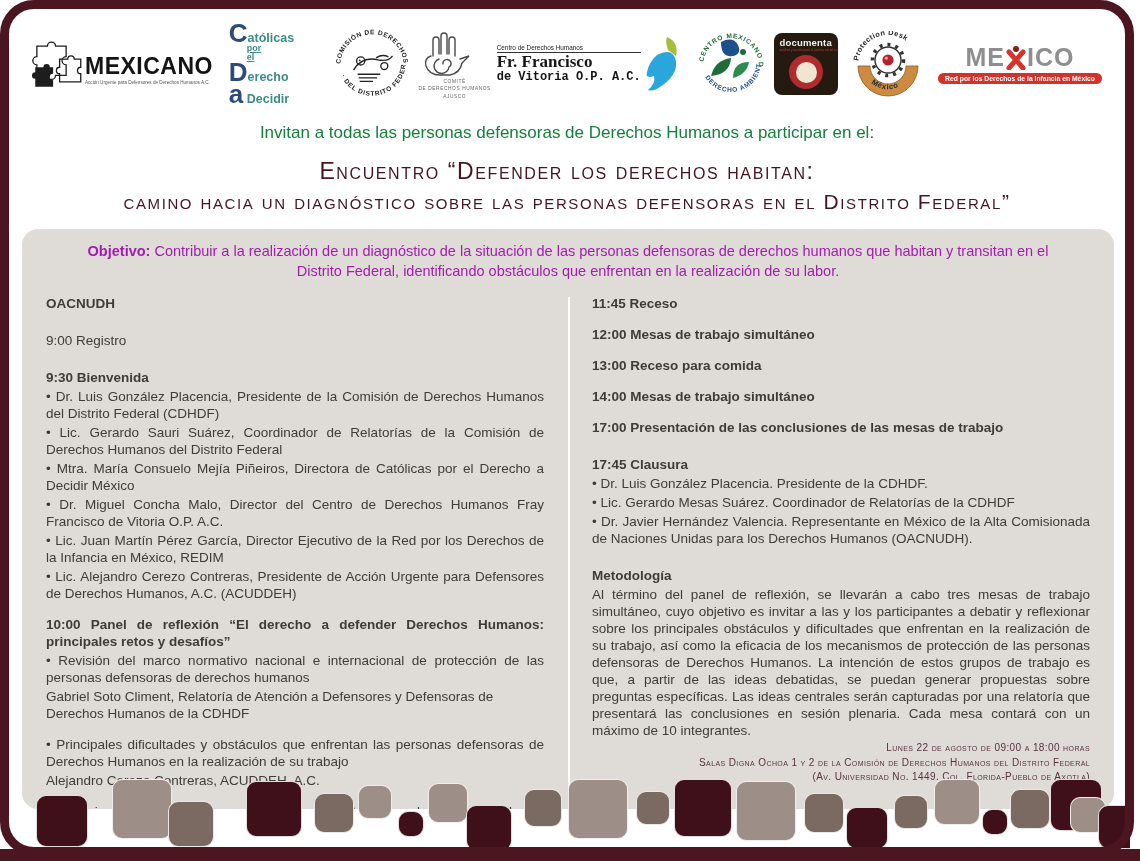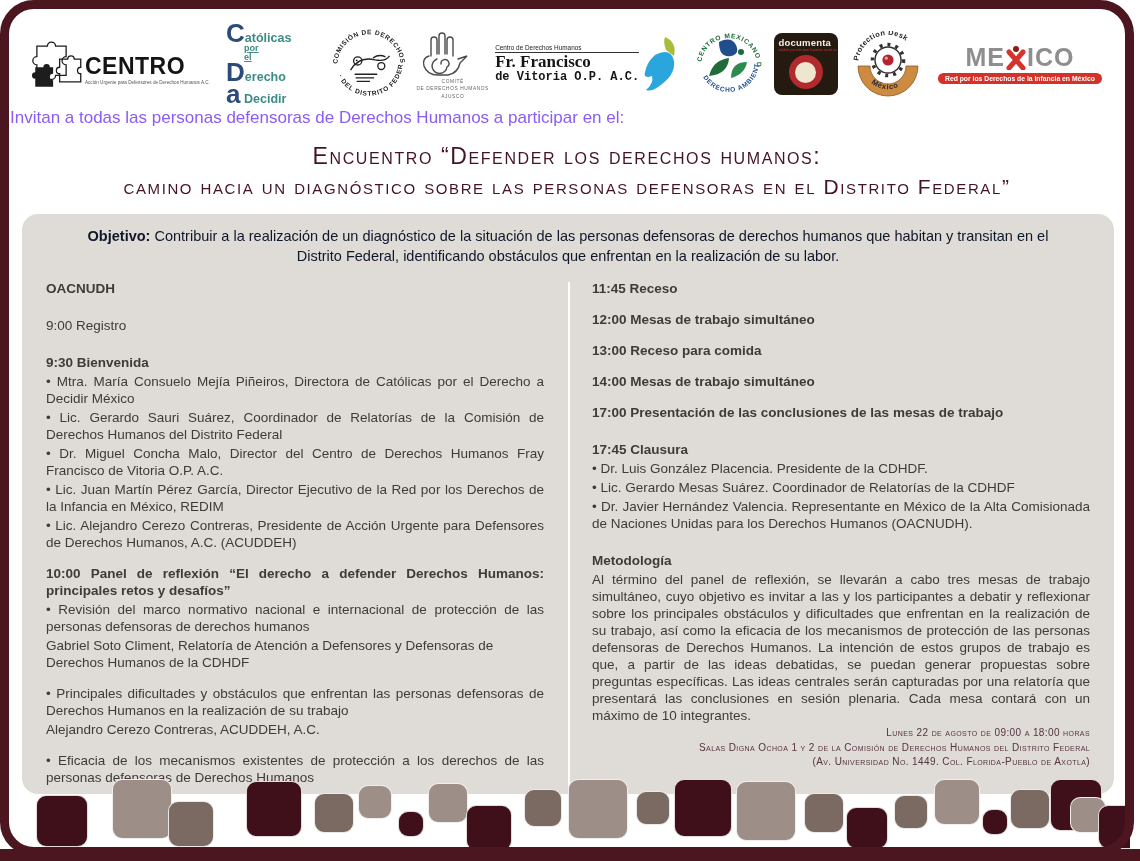--- a/index.html
+++ b/index.html
@@ -53,31 +53,31 @@
   .doc-inner{width:21px;height:21px;background:#eee6d0;border-radius:50%;}
 
   .redim{text-align:center;}
   .redim-name{font-size:25px;font-weight:bold;color:#8e8e8e;letter-spacing:1px;
     display:flex;align-items:flex-end;justify-content:center;line-height:1;}
   .redim-x{margin:0 1px;}
   .redim-pill{background:#d63129;color:#fff;font-size:6.8px;font-weight:bold;
     border-radius:8px;padding:2px 7px;margin-top:3px;white-space:nowrap;}
 
   
-  .invitation{text-align:left;font-size:17px;color:#8b5cf6;margin-top:1px;}
+  .invitation{text-align:center;font-size:17px;color:#15803d;margin-top:16px;}
   .title{margin-top:12px;text-align:center;color:var(--title);
     font-variant:small-caps;letter-spacing:1.6px;line-height:1.4;}
   .title .t1{font-size:23px;}
   .title .t2{font-size:21px;}
 
   
   .panel{margin:12px 10px 0 12px;background:var(--panel);border-radius:16px;
     position:relative;height:580px;box-sizing:border-box;padding-top:12px;overflow:hidden;}
   .objective{width:92%;margin:0 auto;text-align:center;font-size:14.5px;
-    color:#0f172a;line-height:1.4;}
+    color:#a21caf;line-height:1.4;}
   .divider{position:absolute;left:50%;top:68px;bottom:4px;width:2px;background:#fdfdfc;}
   .cols{display:flex;margin-top:14px;}
   .col{flex:1;padding:0 24px;box-sizing:border-box;color:var(--ink);
     font-size:13.5px;line-height:1.26;}
   .blk{margin:0 0 2px 0;}
   .b{font-weight:bold;}
   .j{text-align:justify;}
   .mt{margin-top:14px;}
   .mt2{margin-top:20px;}
 
@@ -100,21 +100,21 @@
 
     <div class="logo acuddeh">
       <svg width="52" height="56" viewBox="0 0 64 64">
         <g fill="none" stroke="#1d1d1d" stroke-width="1.6">
           <path d="M6,10 h13 a5,5 0 1 1 10,0 h13 v13 a5,5 0 1 0 0,10 v13 h-13 a5,5 0 1 1 -10,0 h-13 v-13 a5,5 0 1 1 0,-10 z"></path>
           <path d="M34,26 h10 a4,4 0 1 1 8,0 h8 v10 a4,4 0 1 0 0,8 v10 h-26 v-10 a4,4 0 1 1 0,-8 z"></path>
         </g>
         <path d="M4,36 h10 a4,4 0 1 1 8,0 h4 v8 a4,4 0 1 0 0,8 v8 h-22 v-10 a4,4 0 1 1 0,-8 z" fill="#1d1d1d"></path>
       </svg>
       <div class="acuddeh-text">
-        <div class="acuddeh-name">CENTRO</div>
+        <div class="acuddeh-name">MEXICANO</div>
         <div class="acuddeh-tag">Acción Urgente para Defensores de Derechos Humanos A.C.</div>
       </div>
     </div>
 
     <div class="logo cdd">
 
     <div class="cdd-line big">Católicas</div>
         <div class="cdd-line small">por</div>
         <div class="cdd-line small">el</div>
         <div class="cdd-line big">Derecho</div>
@@ -235,39 +235,40 @@
         <span>ICO</span>
       </div>
       <div class="redim-pill">Red por los Derechos de la Infancia en México</div>
     </div>
 
   </div>
 
   <div class="invitation">Invitan a todas las personas defensoras de Derechos Humanos a participar en el:</div>
 
   <div class="title">
-    <div class="t1">Encuentro “Defender los derechos humanos:</div>
+    <div class="t1">Encuentro “Defender los derechos habitan:</div>
     <div class="t2">camino hacia un diagnóstico sobre las personas defensoras en el Distrito Federal”</div>
   </div>
 
   <div class="panel">
     <div class="objective">
       <b>Objetivo:</b><span> Contribuir a la realización de un diagnóstico de la situación de las personas defensoras de derechos humanos que habitan y transitan en el Distrito Federal, identificando obstáculos que enfrentan en la realización de su labor.</span>
     </div>
 
     <div class="divider"></div>
 
     <div class="cols">
       <div class="col">
 
       <p class="blk b">OACNUDH</p>
           <p class="blk mt2">9:00 Registro</p>
           <p class="blk b mt2">9:30 Bienvenida</p>
+          <p class="blk j">• Dr. Luis González Placencia, Presidente de la Comisión de Derechos Humanos del Distrito Federal (CDHDF)</p>
+          <p class="blk j">• Lic. Gerardo Sauri Suárez, Coordinador de Relatorías de la Comisión de Derechos Humanos del Distrito Federal</p>
           <p class="blk j">• Mtra. María Consuelo Mejía Piñeiros, Directora de Católicas por el Derecho a Decidir México</p>
-          <p class="blk j">• Lic. Gerardo Sauri Suárez, Coordinador de Relatorías de la Comisión de Derechos Humanos del Distrito Federal</p>
           <p class="blk j">• Dr. Miguel Concha Malo, Director del Centro de Derechos Humanos Fray Francisco de Vitoria O.P. A.C.</p>
           <p class="blk j">• Lic. Juan Martín Pérez García, Director Ejecutivo de la Red por los Derechos de la Infancia en México, REDIM</p>
           <p class="blk j">• Lic. Alejandro Cerezo Contreras, Presidente de Acción Urgente para Defensores de Derechos Humanos, A.C. (ACUDDEH)</p>
           <p class="blk b j mt">10:00 Panel de reflexión “El derecho a defender Derechos Humanos: principales retos y desafíos”</p>
           <p class="blk j">• Revisión del marco normativo nacional e internacional de protección de las personas defensoras de derechos humanos</p>
           <p class="blk">Gabriel Soto Climent, Relatoría de Atención a Defensores y Defensoras de Derechos Humanos de la CDHDF</p>
           <p class="blk j mt">• Principales dificultades y obstáculos que enfrentan las personas defensoras de Derechos Humanos en la realización de su trabajo</p>
           <p class="blk">Alejandro Cerezo Contreras, ACUDDEH, A.C.</p>
           <p class="blk j mt">• Eficacia de los mecanismos existentes de protección a los derechos de las personas defensoras de Derechos Humanos</p>
         </div>

